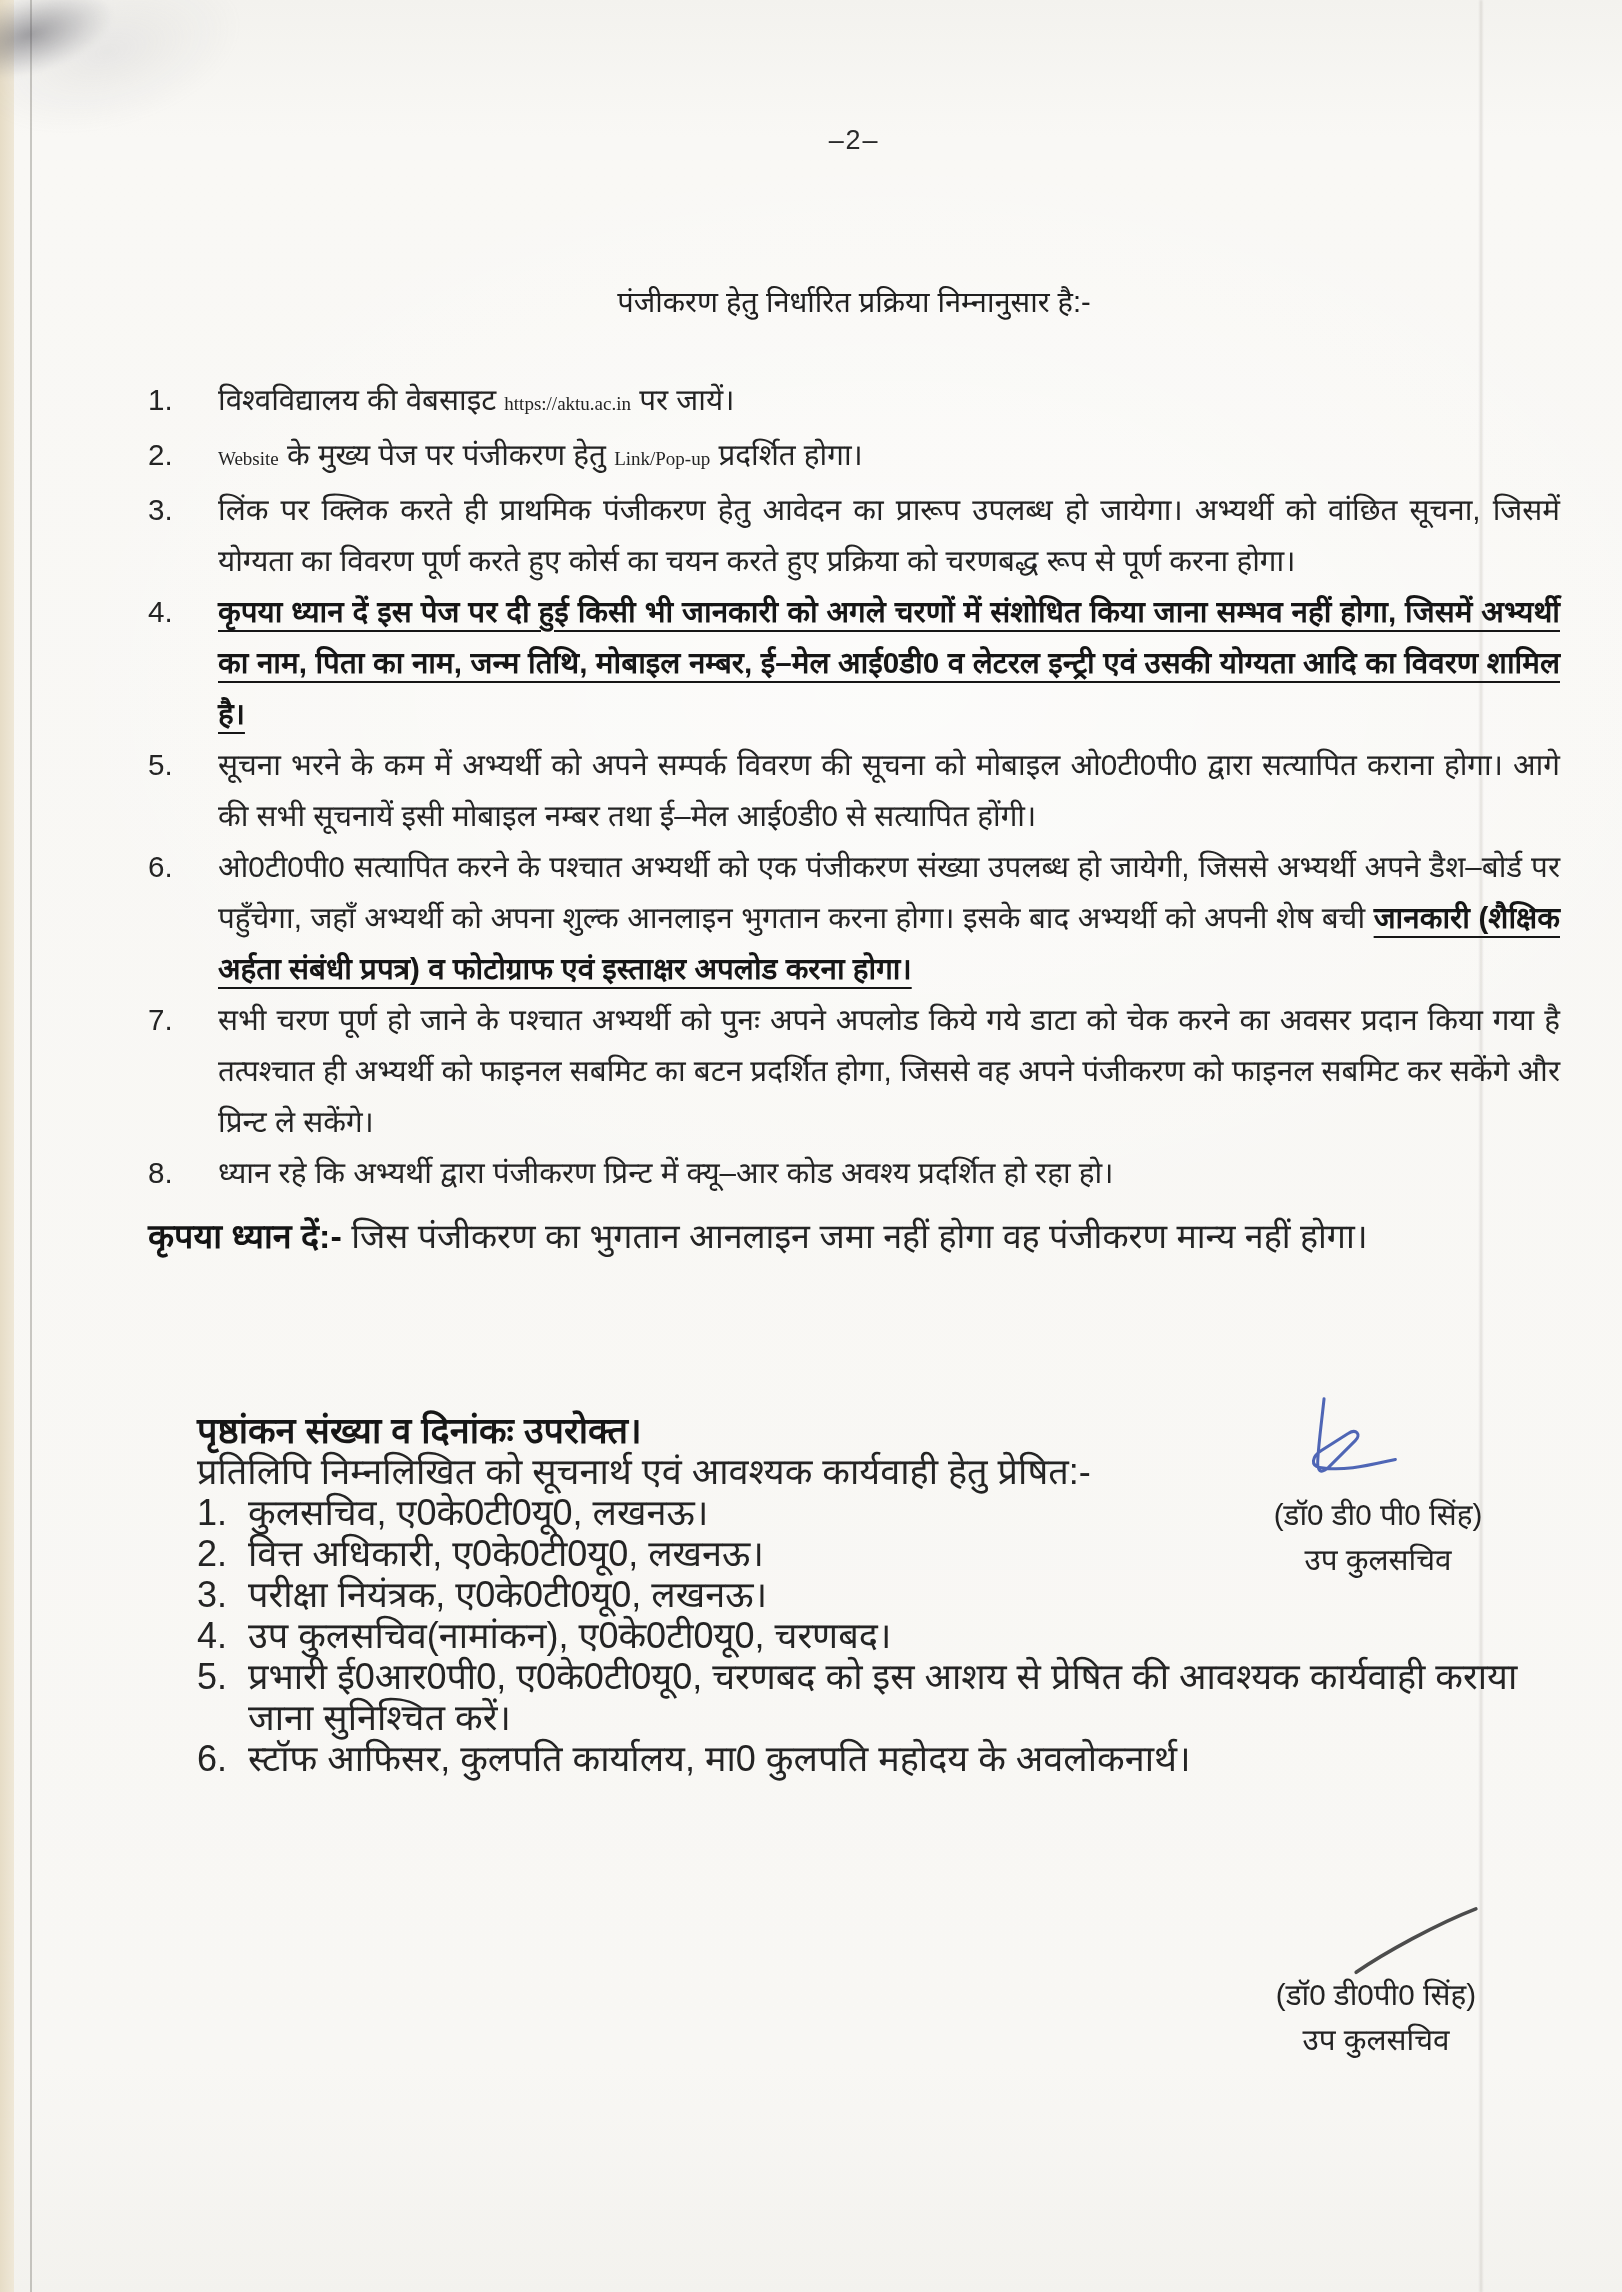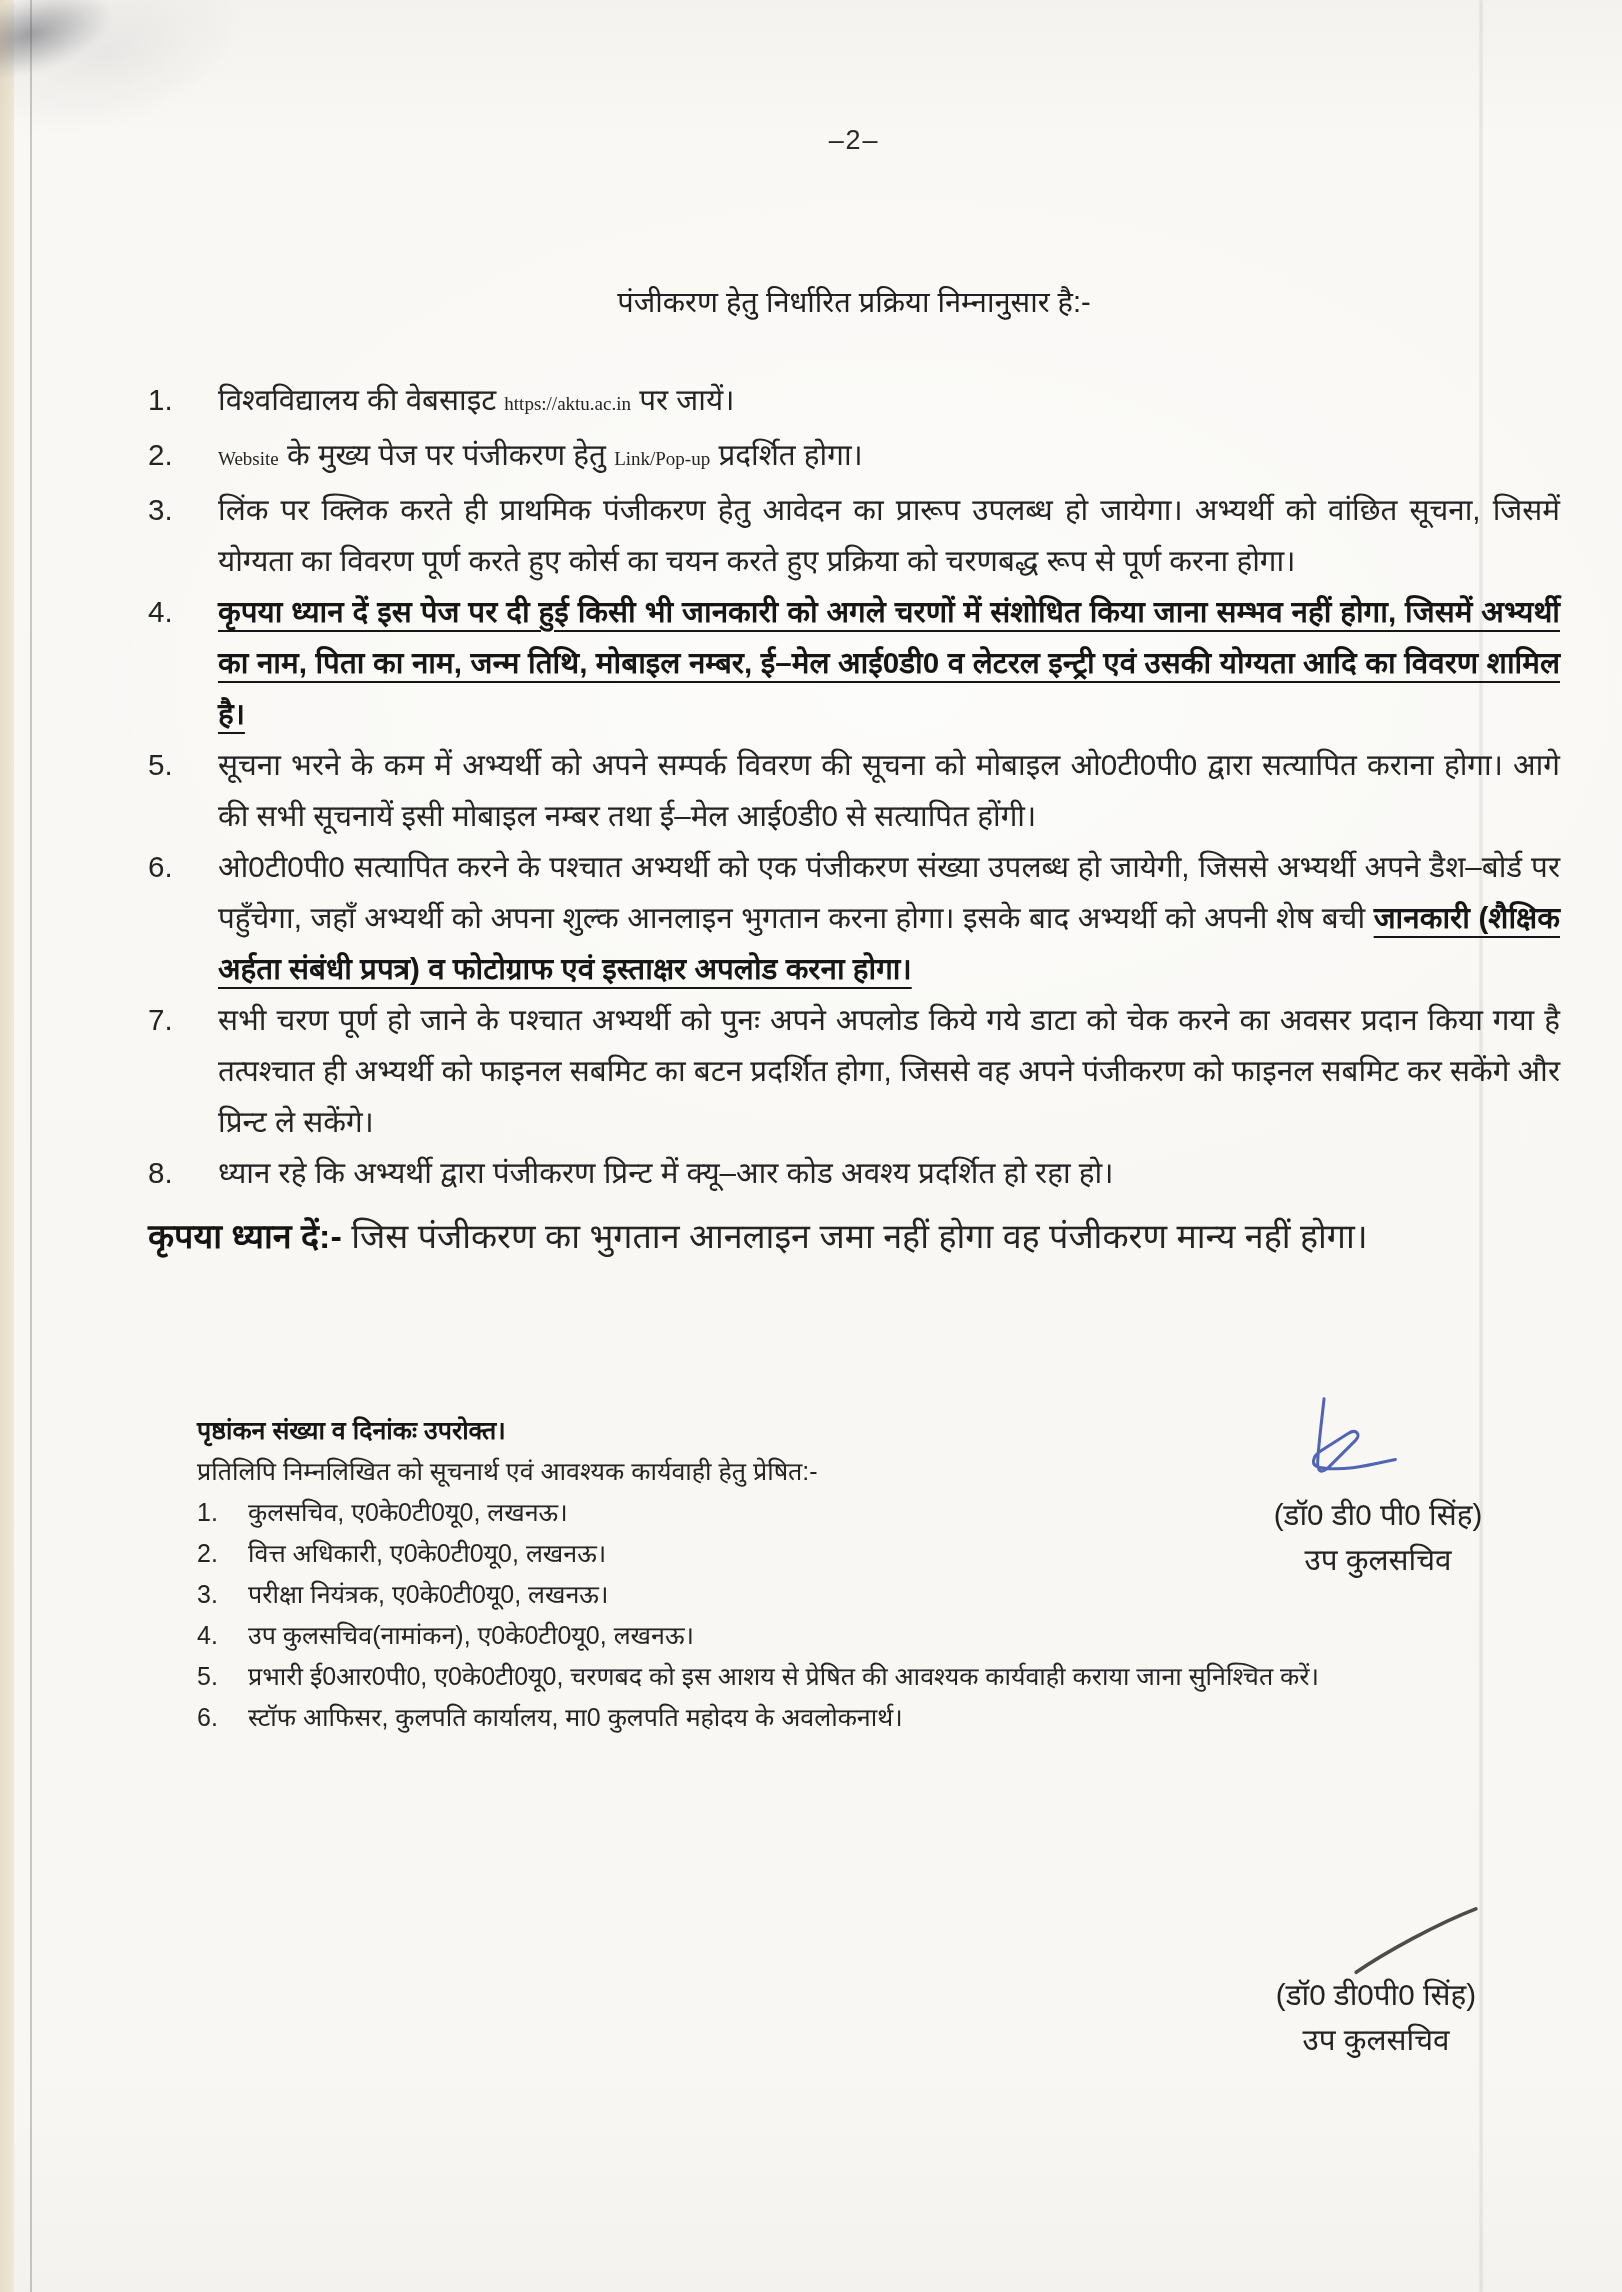--- a/index.html
+++ b/index.html
@@ -36,21 +36,21 @@
   ol.proc li{position:relative;padding-left:70px;text-align:justify;}
   ol.proc .num{position:absolute;left:0;top:0;width:54px;}
   .seg-normal{color:#242424;}
   .seg-latin{font-family:"Liberation Serif","DejaVu Serif",serif;font-size:19px;}
   .seg-bold-underline{font-weight:700;color:#161616;
     text-decoration:underline;text-decoration-thickness:1.8px;text-underline-offset:8px;}
 
   .note-line{margin:12.5px 0 0 0;font-size:34px;line-height:51px;text-align:justify;}
   .note-label{font-weight:700;color:#141414;}
 
-  .endorse{margin:148px 0 0 49px;font-size:25px;line-height:41px;}
+  .endorse{margin:148px 0 0 49px;font-size:36px;line-height:41px;}
   .endorse-heading{margin:0;font-weight:700;color:#161616;}
   .endorse-copy{margin:0;}
   ol.recips{list-style:none;margin:0;padding:0 0 0 0;}
   ol.recips li{position:relative;padding-left:51px;}
   ol.recips .num{position:absolute;left:0;top:0;width:39px;}
 
   .sig{position:absolute;width:322px;text-align:center;font-size:29.6px;line-height:45px;color:#232323;}
   .sig-top{top:1397px;right:84px;}
   .sig-bottom{top:1906px;right:86px;}
   .sig .ink{display:block;margin:0 auto -12.5px auto;}
@@ -84,21 +84,21 @@
 
     <p class="note-line"><span class="note-label">कृपया ध्यान दें:-</span><span> जिस पंजीकरण का भुगतान आनलाइन जमा नहीं होगा वह पंजीकरण मान्य नहीं होगा।</span></p>
 
     <div class="endorse">
       <p class="endorse-heading">पृष्ठांकन संख्या व दिनांकः उपरोक्त।</p>
       <p class="endorse-copy">प्रतिलिपि निम्नलिखित को सूचनार्थ एवं आवश्यक कार्यवाही हेतु प्रेषित:-</p>
       <ol class="recips" id="recip-list">
           <li><span class="num">1.</span><span>कुलसचिव, ए0के0टी0यू0, लखनऊ।</span></li>
           <li><span class="num">2.</span><span>वित्त अधिकारी, ए0के0टी0यू0, लखनऊ।</span></li>
           <li><span class="num">3.</span><span>परीक्षा नियंत्रक, ए0के0टी0यू0, लखनऊ।</span></li>
-          <li><span class="num">4.</span><span>उप कुलसचिव(नामांकन), ए0के0टी0यू0, लखनऊ।</span></li>
+          <li><span class="num">4.</span><span>उप कुलसचिव(नामांकन), ए0के0टी0यू0, चरणबद।</span></li>
           <li><span class="num">5.</span><span>प्रभारी ई0आर0पी0, ए0के0टी0यू0, चरणबद को इस आशय से प्रेषित की आवश्यक कार्यवाही कराया जाना सुनिश्चित करें।</span></li>
           <li><span class="num">6.</span><span>स्टॉफ आफिसर, कुलपति कार्यालय, मा0 कुलपति महोदय के अवलोकनार्थ।</span></li>
         </ol>
     </div>
   </div>
 
   <div class="sig sig-top">
     <svg class="ink" width="152" height="107" viewBox="0 0 170 120" aria-hidden="true">
       <path d="M66 2 C63 30 60 52 59 70 C58 83 62 87 71 79 L101 49 C108 42 102 35 93 41 L63 60 C52 67 51 77 61 79 C88 84 118 76 146 70" fill="none" stroke="#3c55ae" stroke-width="3.4" stroke-linecap="round" opacity="0.9"></path>
     </svg>

